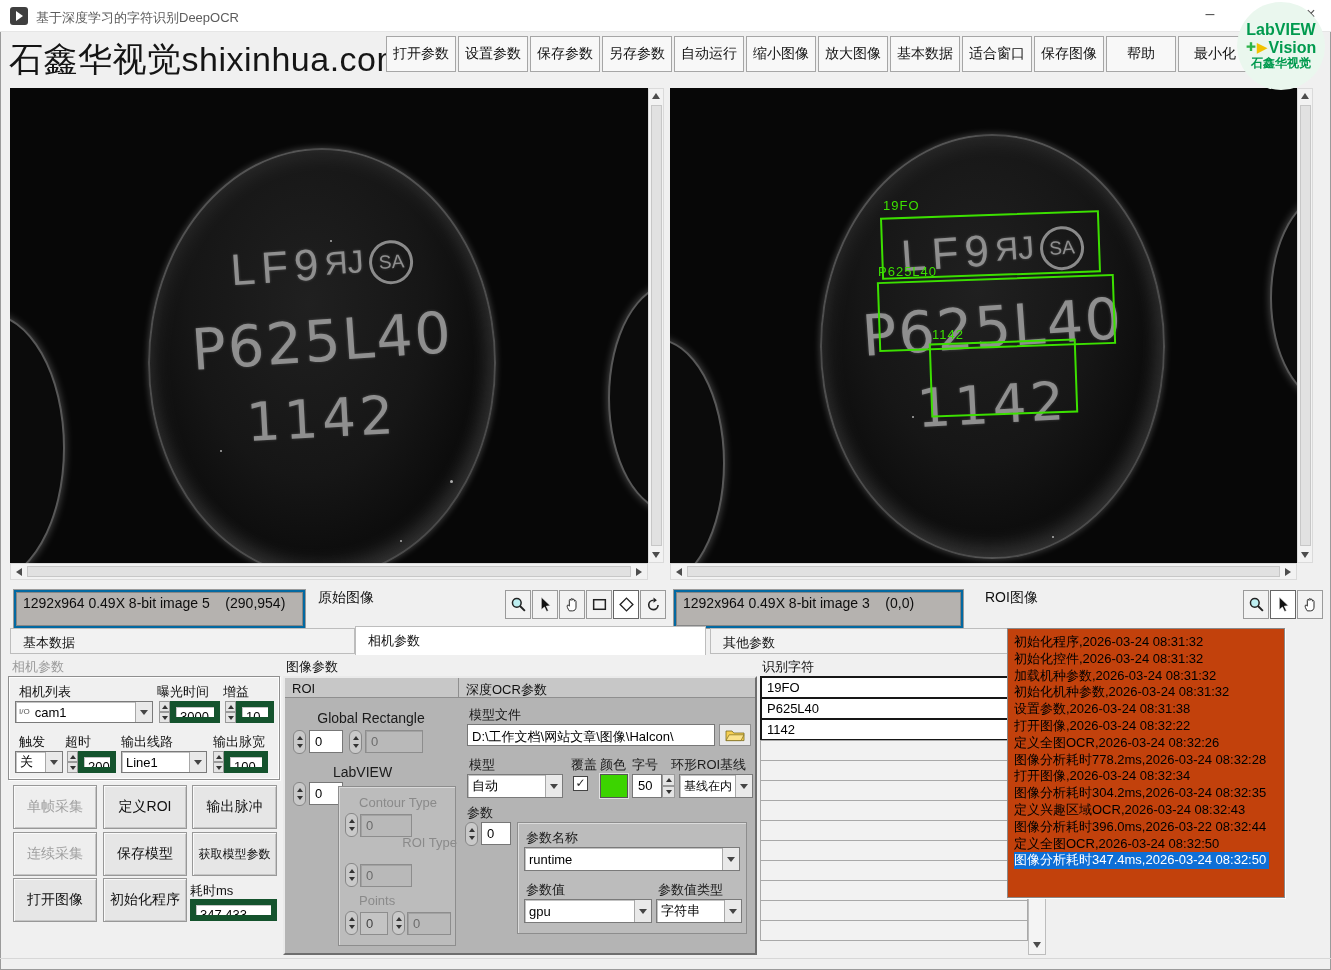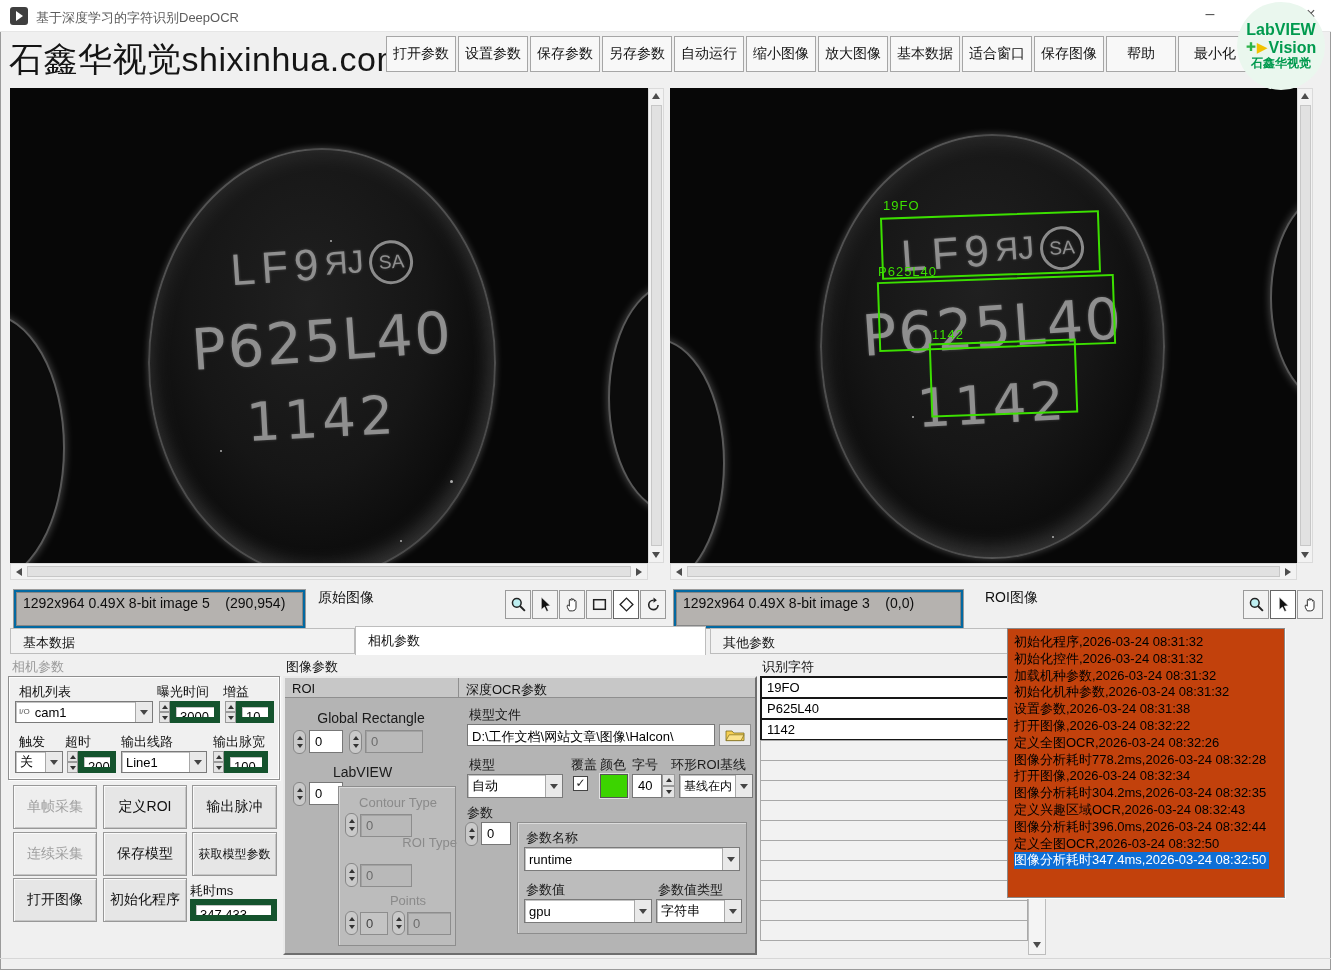--- a/index.html
+++ b/index.html
@@ -398,21 +398,21 @@
         <span class="t-up"></span>
         <span class="t-dn"></span>
       </div>
     <div class="nfield dis" style="left:21px;top:27px;width:52px;">0</div>
     <div class="g-lbl dim" style="left:0;top:48px;width:118px;text-align:right;">ROI Type</div>
     <div class="pill" style="left:6px;top:76px;">
         <span class="t-up"></span>
         <span class="t-dn"></span>
       </div>
     <div class="nfield dis" style="left:21px;top:77px;width:52px;">0</div>
-    <div class="g-lbl dim" style="left:20px;top:106px;width:98px;text-align:center;">Points</div>
+    <div class="g-lbl dim" style="left:20px;top:106px;width:98px;text-align:left;">Points</div>
     <div class="pill" style="left:6px;top:124px;">
         <span class="t-up"></span>
         <span class="t-dn"></span>
       </div>
     <div class="nfield mid" style="left:21px;top:125px;width:28px;">0</div>
     <div class="pill" style="left:53px;top:124px;">
         <span class="t-up"></span>
         <span class="t-dn"></span>
       </div>
     <div class="nfield dis" style="left:68px;top:125px;width:44px;">0</div>
@@ -434,21 +434,21 @@
   <div class="g-lbl" style="left:386px;top:78px;">环形ROI基线</div>
 
   <div class="combo" style="left:182px;top:96px;width:96px;height:24px;">
     <span class="txt">自动</span>
       <span class="btn">
         <span class="chev"></span>
       </span>
   </div>
   <div class="checkbox" style="left:288px;top:98px;">✓</div>
   <div class="swatch" style="left:315px;top:96px;width:28px;height:24px;background:#3cd400;"></div>
-  <div class="nfield" style="left:347px;top:96px;width:30px;height:24px;">40</div>
+  <div class="nfield" style="left:347px;top:96px;width:30px;height:24px;">50</div>
   <div class="updown" style="left:377px;top:96px;">
       <div>
         <span class="t-up"></span>
       </div>
       <div>
         <span class="t-dn"></span>
       </div>
     </div>
   <div class="combo" style="left:394px;top:96px;width:74px;height:24px;font-size:12px;">
     <span class="txt">基线在内</span>
@@ -518,19 +518,19 @@
   <div class="log-row">初始化控件,2026-03-24 08:31:32</div>
   <div class="log-row">加载机种参数,2026-03-24 08:31:32</div>
   <div class="log-row">初始化机种参数,2026-03-24 08:31:32</div>
   <div class="log-row">设置参数,2026-03-24 08:31:38</div>
   <div class="log-row">打开图像,2026-03-24 08:32:22</div>
   <div class="log-row">定义全图OCR,2026-03-24 08:32:26</div>
   <div class="log-row">图像分析耗时778.2ms,2026-03-24 08:32:28</div>
   <div class="log-row">打开图像,2026-03-24 08:32:34</div>
   <div class="log-row">图像分析耗时304.2ms,2026-03-24 08:32:35</div>
   <div class="log-row">定义兴趣区域OCR,2026-03-24 08:32:43</div>
-  <div class="log-row">图像分析耗时396.0ms,2026-03-24 08:32:44</div>
+  <div class="log-row">图像分析耗时396.0ms,2026-03-22 08:32:44</div>
   <div class="log-row">定义全图OCR,2026-03-24 08:32:50</div>
   <div class="log-row selected">图像分析耗时347.4ms,2026-03-24 08:32:50</div>
 </div>
 
 <div class="divider-bottom"></div>
 <div class="cutoff-marks">▂ ▂▂ ▂</div>
 
 </body></html>

